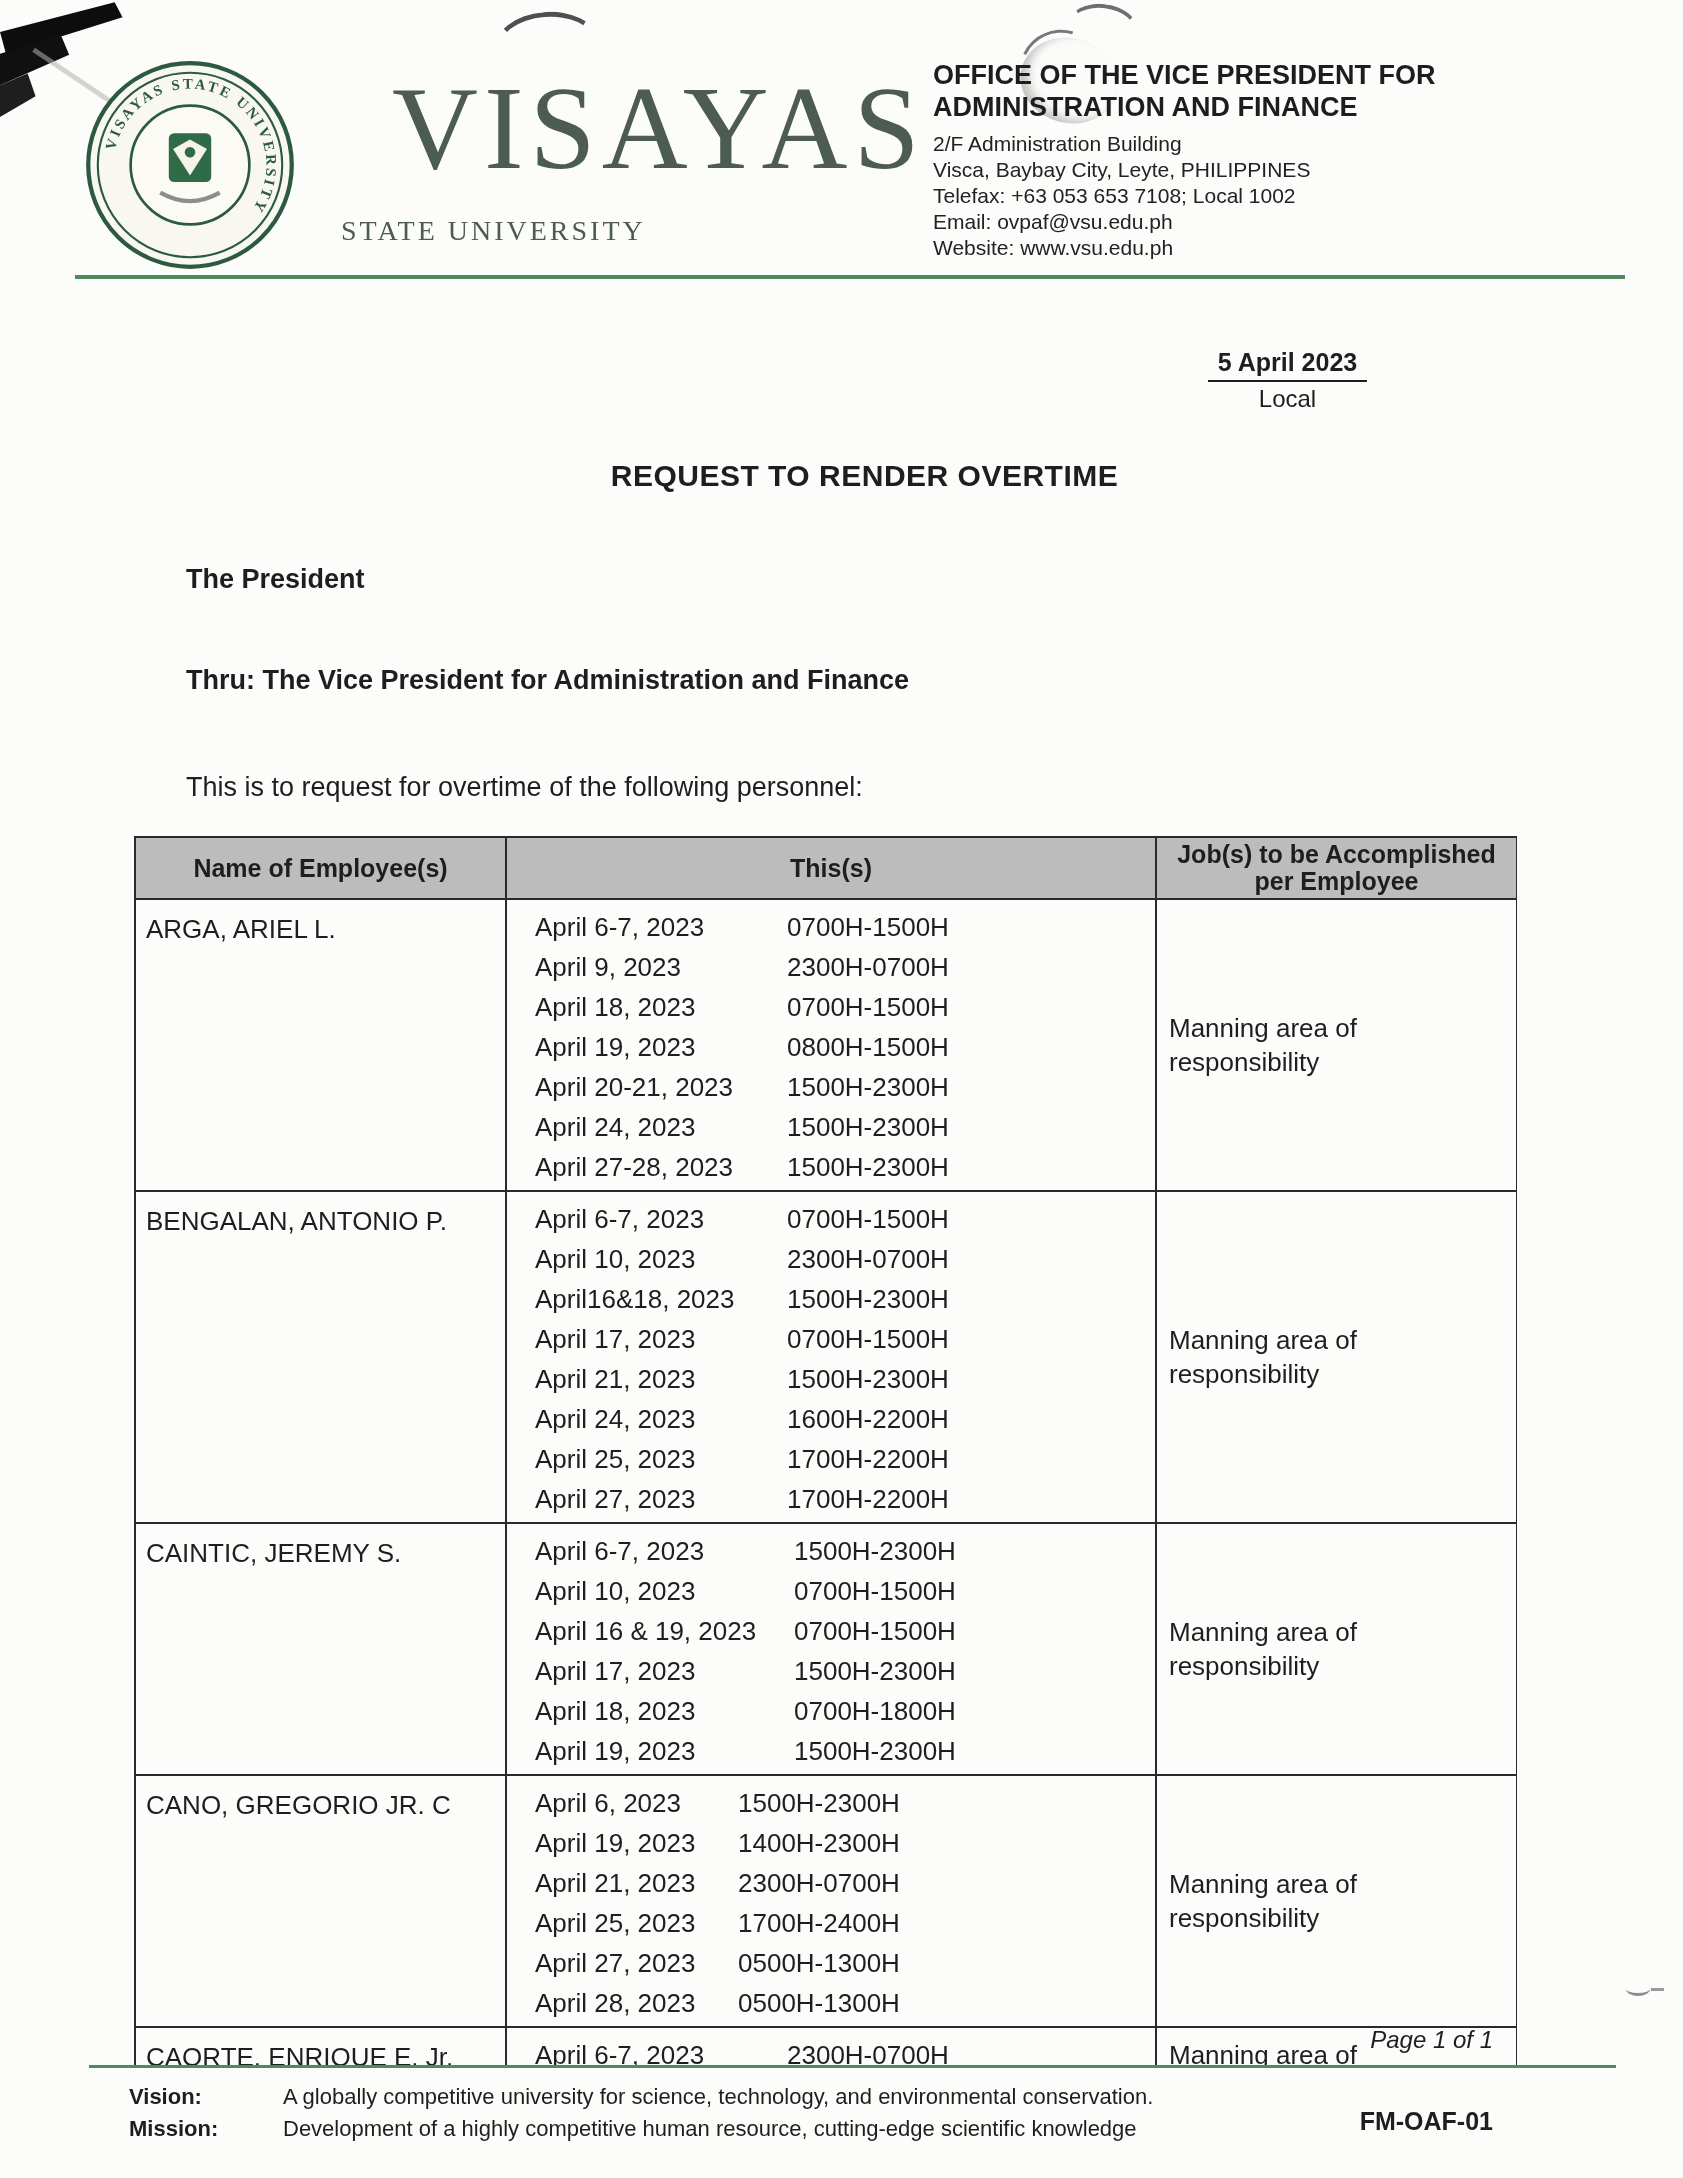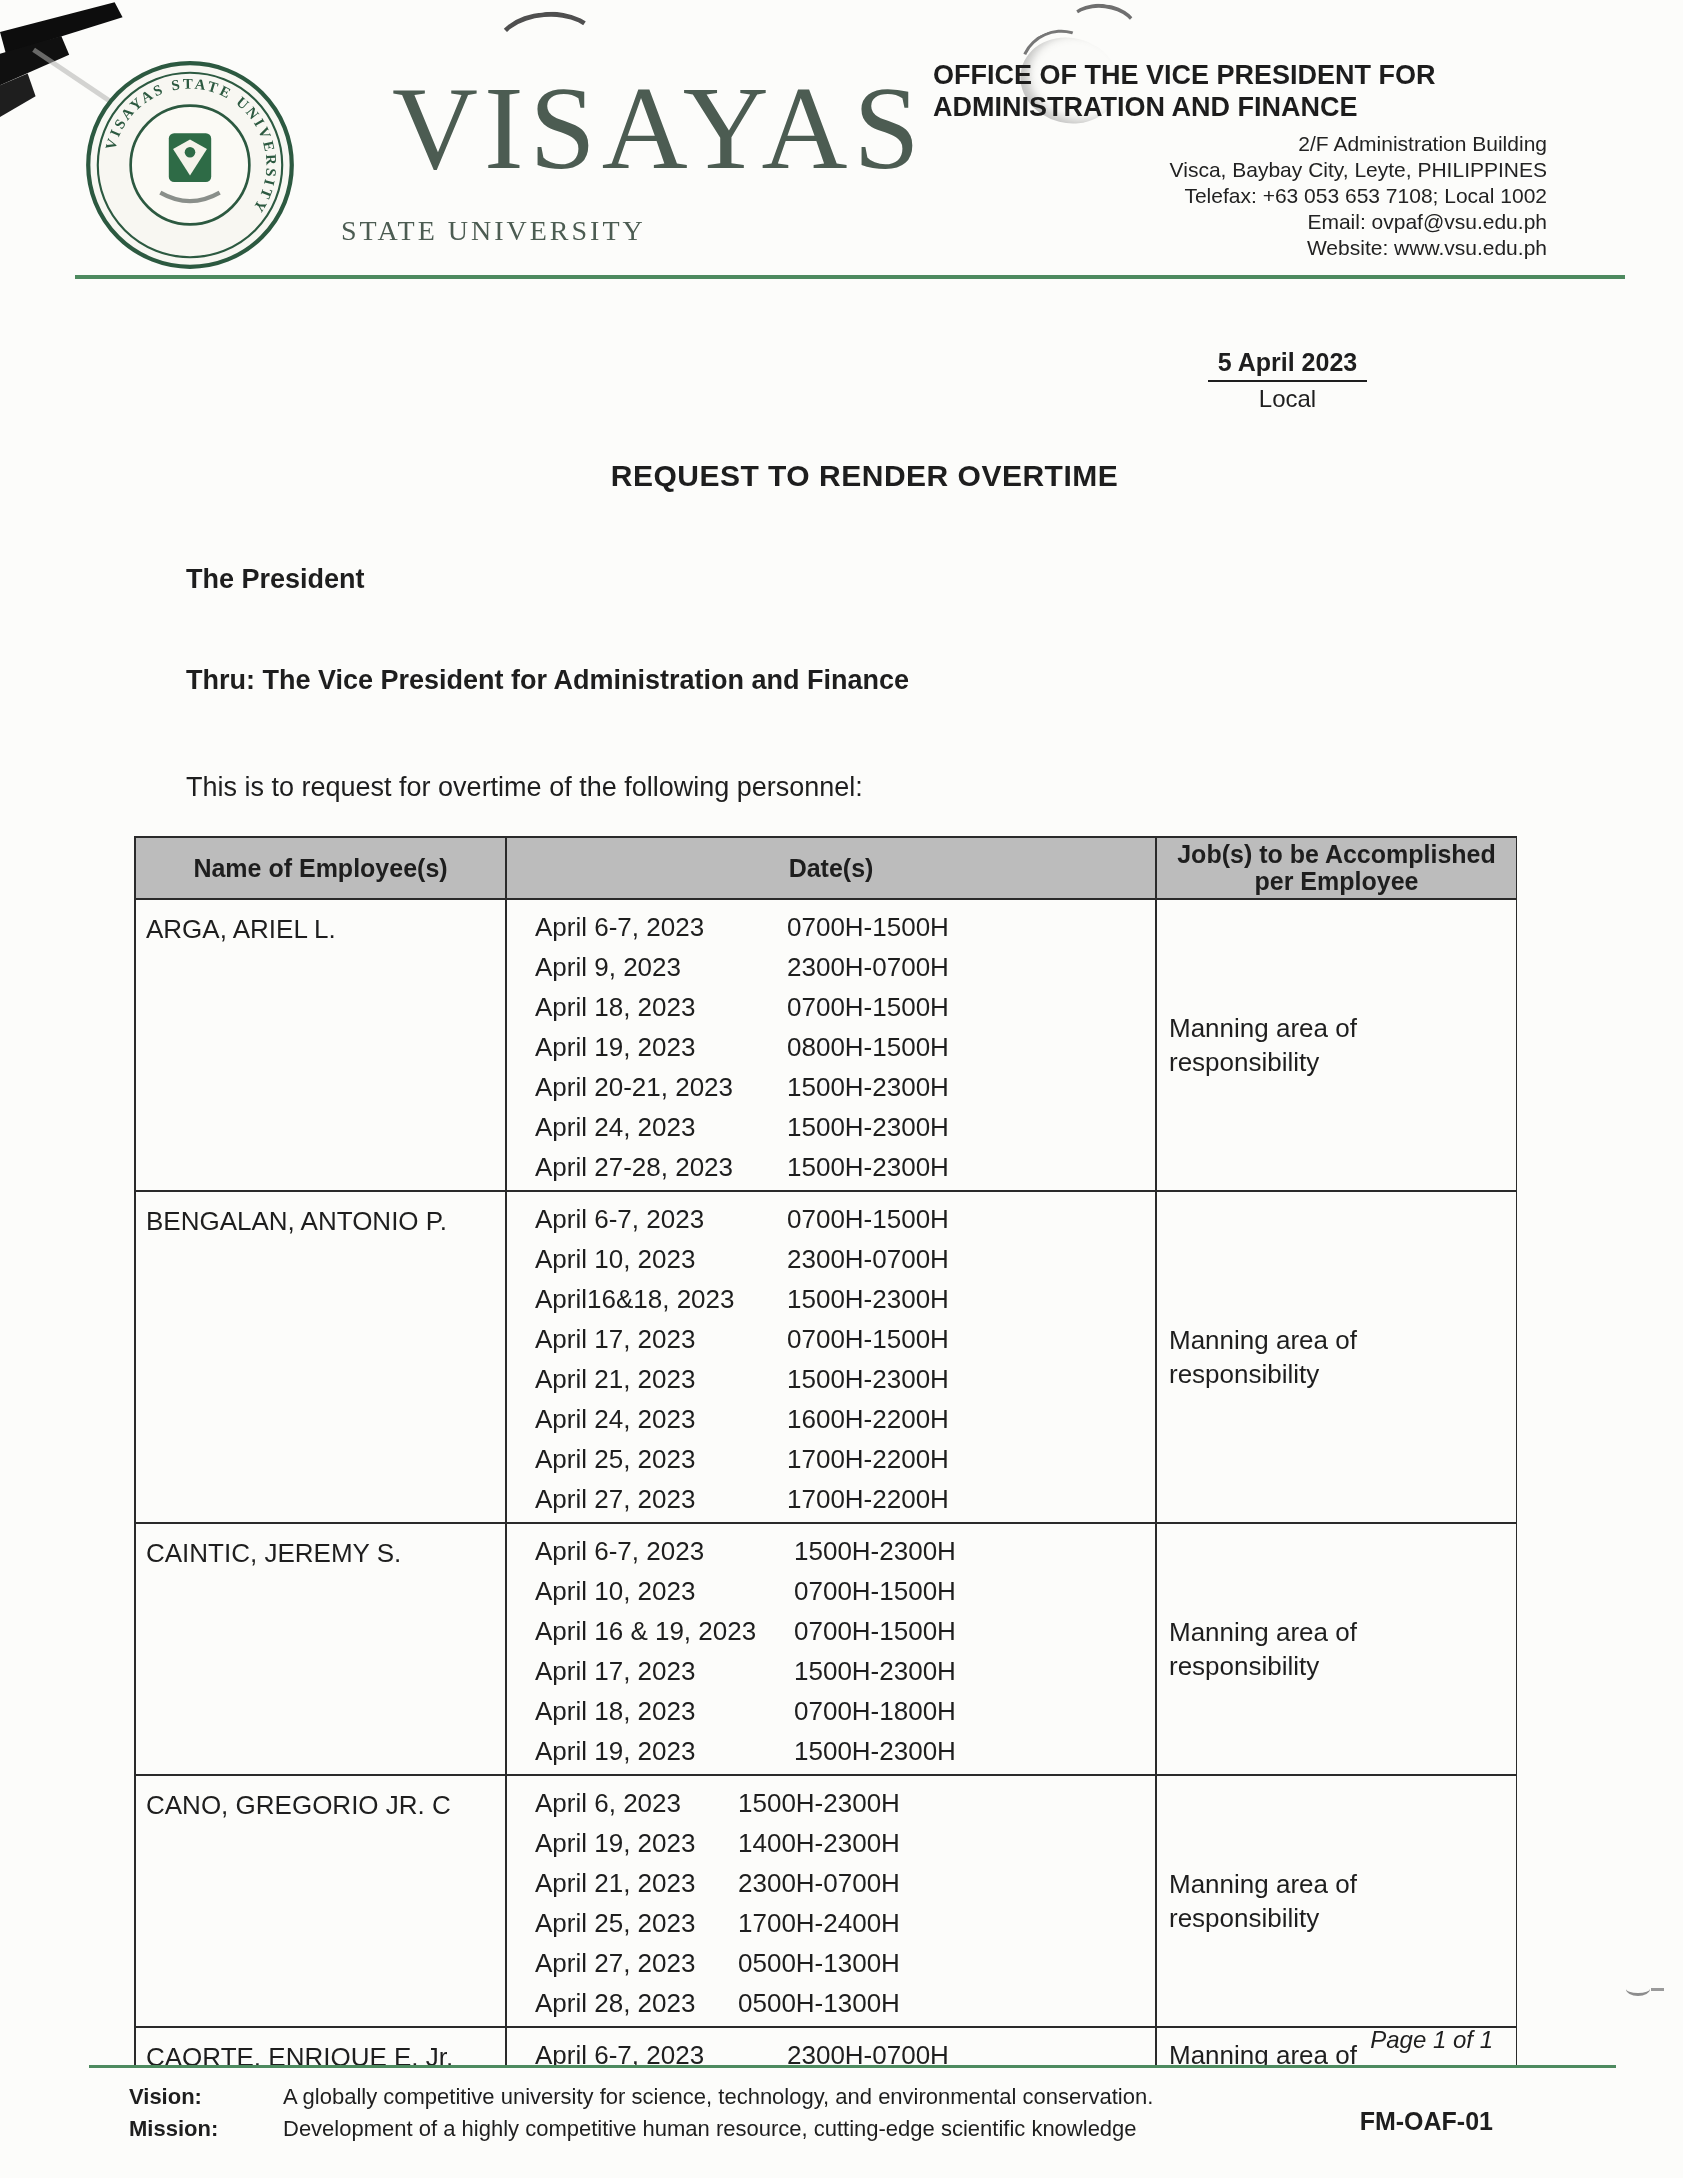--- a/index.html
+++ b/index.html
@@ -26,21 +26,21 @@
     border-bottom:3px solid #8d8d8d;border-radius:50%;}
   .squig2{position:absolute;left:1651px;top:1988px;width:13px;height:3px;background:#9a9a9a;}
   
   .seal{position:absolute;left:84px;top:59px;width:212px;height:212px;}
   .wordmark{position:absolute;left:341px;top:65px;color:#4c5c52;
     font-family:"Liberation Serif", serif;}
   .wm-visayas{font-size:119px;line-height:127px;letter-spacing:6px;margin-left:51px;}
   .wm-state{font-size:28px;line-height:34px;letter-spacing:3px;margin-top:22px;}
   .office{position:absolute;left:933px;top:59px;width:614px;}
   .office-name{font-weight:bold;font-size:27px;line-height:32px;color:#1d1d1d;}
-  .office-address{font-size:21px;line-height:26px;margin-top:8px;color:#222;text-align:right;}
+  .office-address{font-size:21px;line-height:26px;margin-top:8px;color:#222;}
   .rule-top{position:absolute;left:75px;top:275px;width:1550px;height:4px;
     background:#4d8a5f;}
   
   .date-block{position:absolute;left:1129px;top:348px;width:317px;text-align:center;}
   .date-value{display:inline-block;font-size:25px;font-weight:bold;
     border-bottom:2px solid #1e1e1e;padding:0 10px 3px;}
   .date-label{font-size:24px;margin-top:3px;}
   .doc-title{position:absolute;left:0;top:459px;width:1673px;text-align:center;
     font-size:30px;font-weight:bold;letter-spacing:0.5px;margin-left:28px;}
   .addressee{position:absolute;left:186px;top:564px;font-size:27px;font-weight:bold;}
@@ -147,21 +147,21 @@
   <div class="table-wrap">
     <table class="ot">
       <colgroup>
           <col class="c1">
           <col class="c2">
           <col class="c3">
         </colgroup>
       <thead>
         <tr>
           <th>Name of Employee(s)</th>
-          <th>Date(s)</th>
+          <th>This(s)</th>
           <th>Job(s) to be Accomplished per Employee</th>
         </tr>
       </thead>
       <tbody>
           <tr>
             <td class="name-cell">ARGA, ARIEL L.</td>
             <td class="dates-cell">
               <div class="date-line">
                 <span class="d">April 6-7, 2023</span>
                 <span class="t">0700H-1500H</span>

